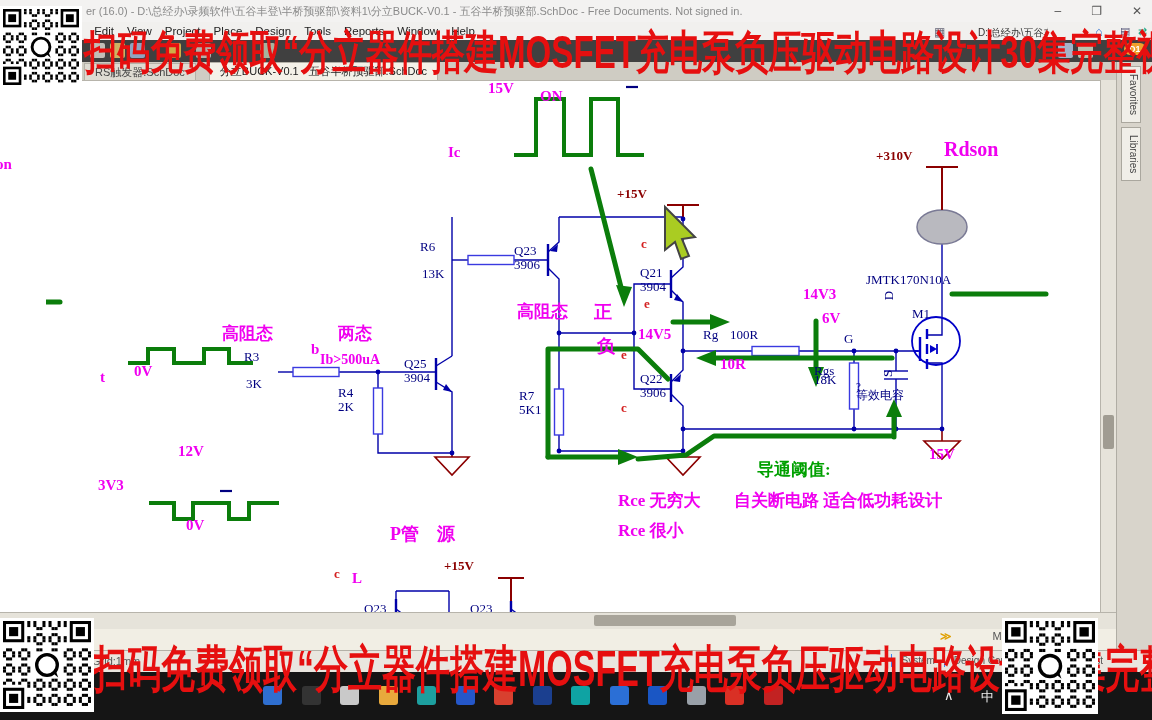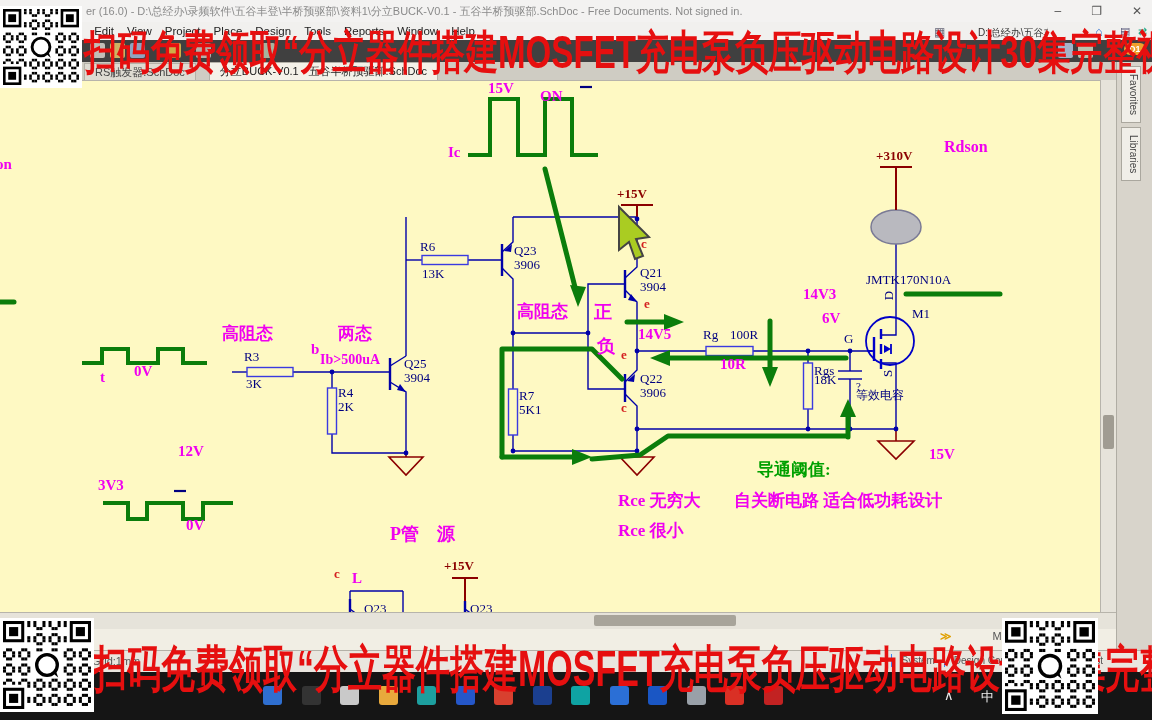--- a/index.html
+++ b/index.html
@@ -18,22 +18,22 @@
   .tbico{position:absolute;width:15px;height:15px;top:3px;border-radius:2px;opacity:.85;}
   .pathbox{position:absolute;top:2px;font-size:10px;color:#333;white-space:nowrap;overflow:hidden;}
   .badge-d1{position:absolute;background:#f0a02c;color:#fff;font-size:9px;font-weight:bold;
             border-radius:7px;padding:1px 5px;}
   .tabbar{position:absolute;top:62px;left:0;width:1116px;height:18px;background:#cfccc3;
           display:flex;align-items:flex-end;}
   .tab{height:16px;line-height:16px;padding:0 10px;font-size:11px;color:#444;background:#dedbd2;
        border:1px solid #b4b1a8;border-bottom:none;margin-left:13px;white-space:nowrap;}
   .tab.active{background:#f4f1e8;color:#1a1a1a;height:17px;line-height:17px;}
   
-  #canvas{position:absolute;top:80px;left:0;width:1100px;height:532px;background:#fef9c3;overflow:hidden;
-          border-top:1px solid #b7b4ab;}
+  #canvas{position:absolute;top:80px;left:0;width:1100px;height:532px;background:#ffffff;overflow:hidden;
+          border-top:1px solid #b7b4ab;padding-left:46px;}
   #labels span{position:absolute;white-space:pre;font-family:"Liberation Serif",serif;line-height:1;}
   .lbl-n{color:#000080;font-size:13px;}
   .lbl-m{color:#f000f0;font-weight:bold;font-size:15px;}
   .lbl-d{color:#8b0000;font-weight:bold;font-size:13px;}
   .lbl-r{color:#d42020;font-weight:bold;font-size:13px;}
   .lbl-g{color:#00a000;font-weight:bold;font-size:16px;}
   
   .vscroll{position:absolute;top:80px;left:1100px;width:16px;height:532px;background:#e6e3da;
            border-left:1px solid #b7b4ab;}
   .vthumb{position:absolute;left:2px;top:335px;width:11px;height:34px;background:#a09c92;border-radius:2px;}
@@ -267,21 +267,21 @@
 
       <polygon points="619,206 619,249 629,241 635,258 643,255 636,238 649,236" fill="#aacc22" stroke="#444" stroke-width="2"></polygon>
     </svg>
     <div id="labels">
         <span class="lbl-m" style="left: 488px; top: 0px;">15V</span>
         <span class="lbl-m" style="left: 540px; top: 8px;">ON</span>
         <span class="lbl-m" style="left: 448px; top: 64px;">Ic</span>
         <span class="lbl-m" style="left: -4px; top: 76px;">on</span>
         <span class="lbl-d" style="left: 617px; top: 106px;">+15V</span>
         <span class="lbl-d" style="left: 876px; top: 68px;">+310V</span>
-        <span class="lbl-m" style="left: 944px; top: 58px; font-size: 16px;">Rdson</span>
+        <span class="lbl-m" style="left: 944px; top: 58px; font-size: 20px;">Rdson</span>
         <span class="lbl-n" style="left: 420px; top: 159px;">R6</span>
         <span class="lbl-n" style="left: 422px; top: 186px;">13K</span>
         <span class="lbl-n" style="left: 514px; top: 163px;">Q23</span>
         <span class="lbl-n" style="left: 514px; top: 177px;">3906</span>
         <span class="lbl-n" style="left: 640px; top: 185px;">Q21</span>
         <span class="lbl-n" style="left: 640px; top: 199px;">3904</span>
         <span class="lbl-r" style="left: 641px; top: 156px;">c</span>
         <span class="lbl-r" style="left: 644px; top: 216px;">e</span>
         <span class="lbl-n" style="left: 866px; top: 192px;">JMTK170N10A</span>
         <span class="lbl-n" style="left: 912px; top: 226px;">M1</span>

